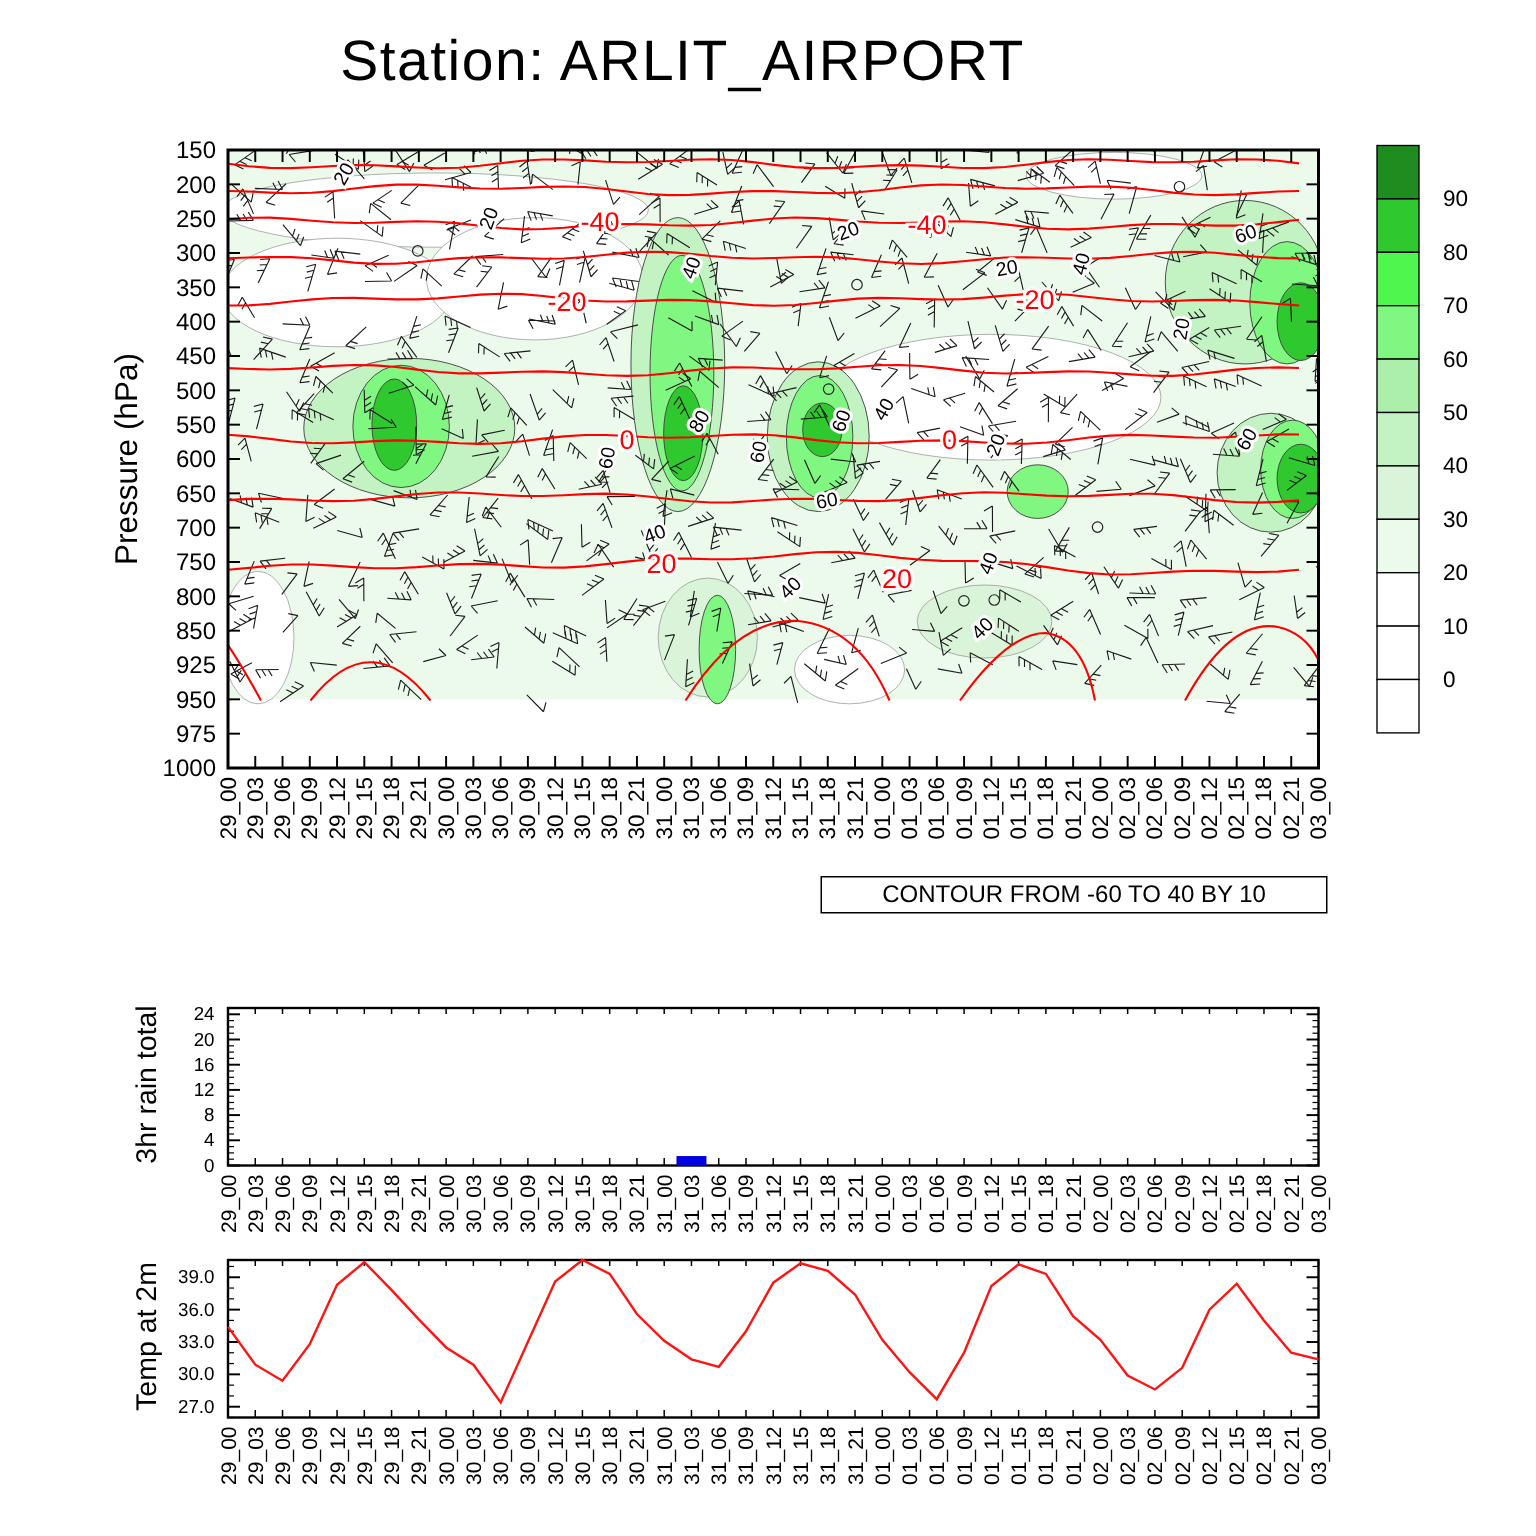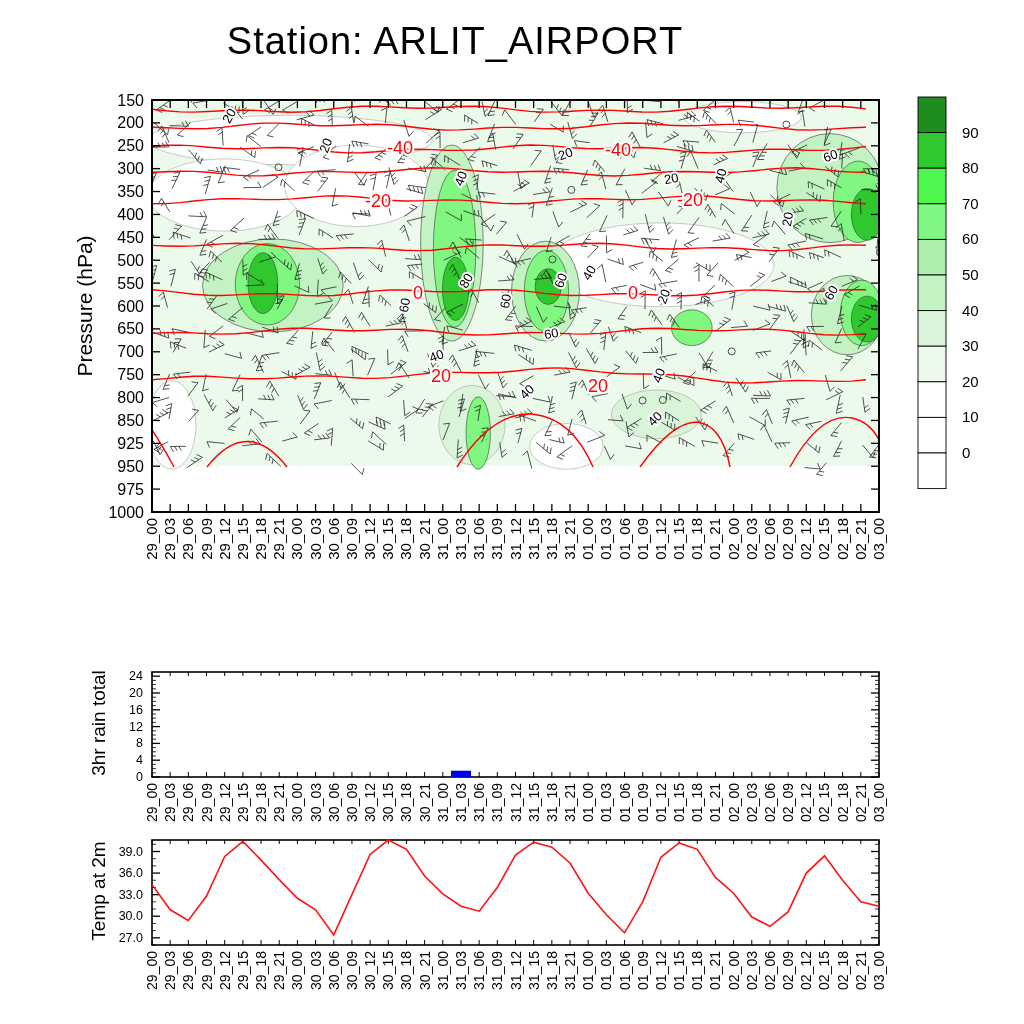--- a/index.html
+++ b/index.html
@@ -17,20 +17,21 @@
   .halo{paint-order:stroke;stroke:#fff;stroke-width:4px;}
 </style>
 </head>
 <body>
 
 <div id="root">
   <div class="title">Station: ARLIT_AIRPORT</div>
   <div id="ptitle" class="vlabel">Pressure (hPa)</div>
   <div id="rtitle" class="vlabel">3hr rain total</div>
   <div id="ttitle" class="vlabel">Temp at 2m</div>
+  <div class="note">CONTOUR FROM -60 TO 40 BY 10</div>
   <svg id="svg" width="1024" height="1024" viewBox="0 0 1024 1024" style="position:absolute;left:0;top:0">
       <defs>
         <clipPath id="mclip">
           <rect x="152" y="100" width="727" height="412"></rect>
         </clipPath>
       </defs>
       <g clip-path="url(#mclip)">
         <rect x="152" y="100" width="727" height="366.22222222222223" fill="#ecfaec"></rect>
         <ellipse cx="290.13" cy="140.05555555555557" rx="142.13" ry="24.744444444444447" fill="#ffffff" stroke="#8a8a8a" stroke-width="0.45"></ellipse>
         <ellipse cx="224.7" cy="194.98888888888888" rx="76.69999999999999" ry="36.18888888888888" fill="#ffffff" stroke="#8a8a8a" stroke-width="0.45"></ellipse>

